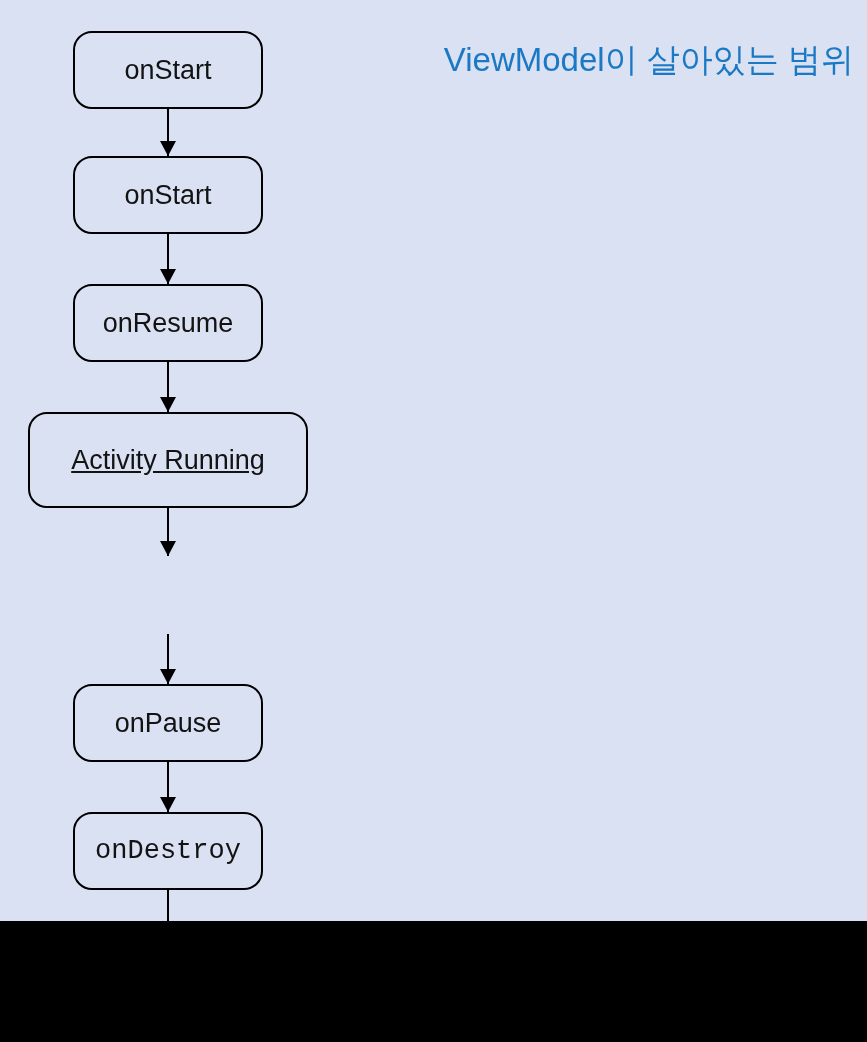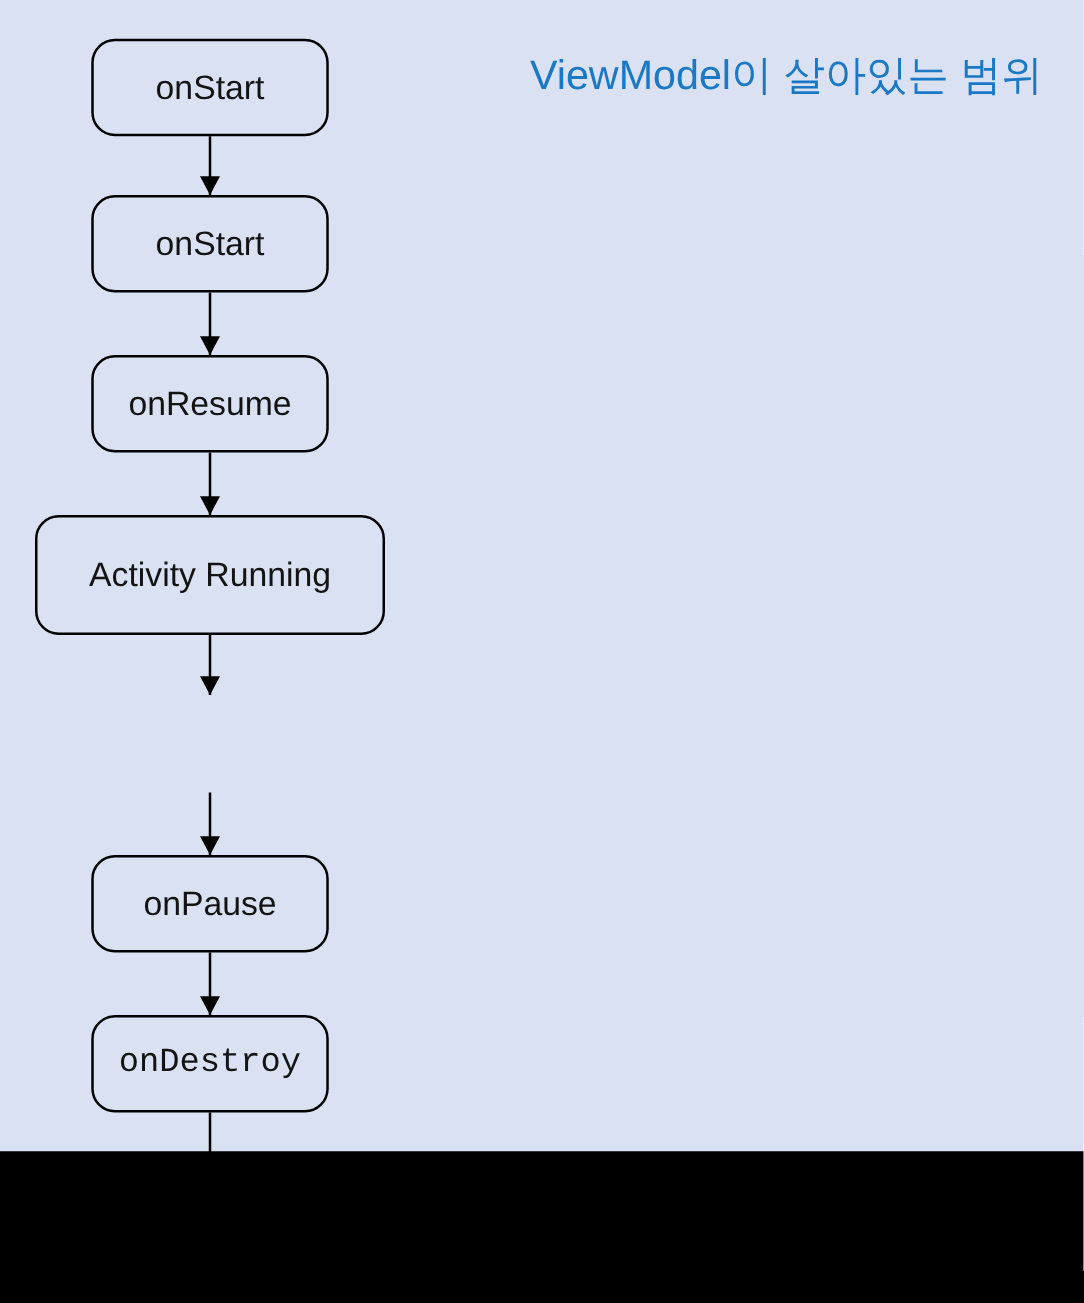--- a/index.html
+++ b/index.html
@@ -17,40 +17,41 @@
   }
   .diagram-title {
     position: absolute;
     left: 424px;
     top: 40px;
     width: 430px;
     font-size: 33px;
     line-height: 1.2;
     color: #1a78c4;
     white-space: nowrap;
+    text-align: right;
   }
   .node {
     position: absolute;
     left: 73px;
     width: 190px;
     height: 78px;
     box-sizing: border-box;
     border: 2.5px solid #000000;
     border-radius: 19px;
     background: #d9e1f2;
     display: flex;
     align-items: center;
     justify-content: center;
     font-size: 27px;
     color: #131313;
   }
   .n0 { top: 31px; }
   .n1 { top: 156px; text-align: right; }
   .n2 { top: 284px; }
-  .n3 { top: 412px; left: 28px; width: 280px; height: 96px; }
+  .n3 { top: 412px; left: 28px; width: 280px; height: 96px; text-decoration: underline; }
   .n4 { top: 556px; }
   .n5 { top: 684px; }
   .n6 { top: 812px; font-family: Liberation Mono, monospace; }
 
   .arrow {
     position: absolute;
     left: 160px;
     width: 16px;
   }
   .a0 { top: 109px; height: 47px; }

